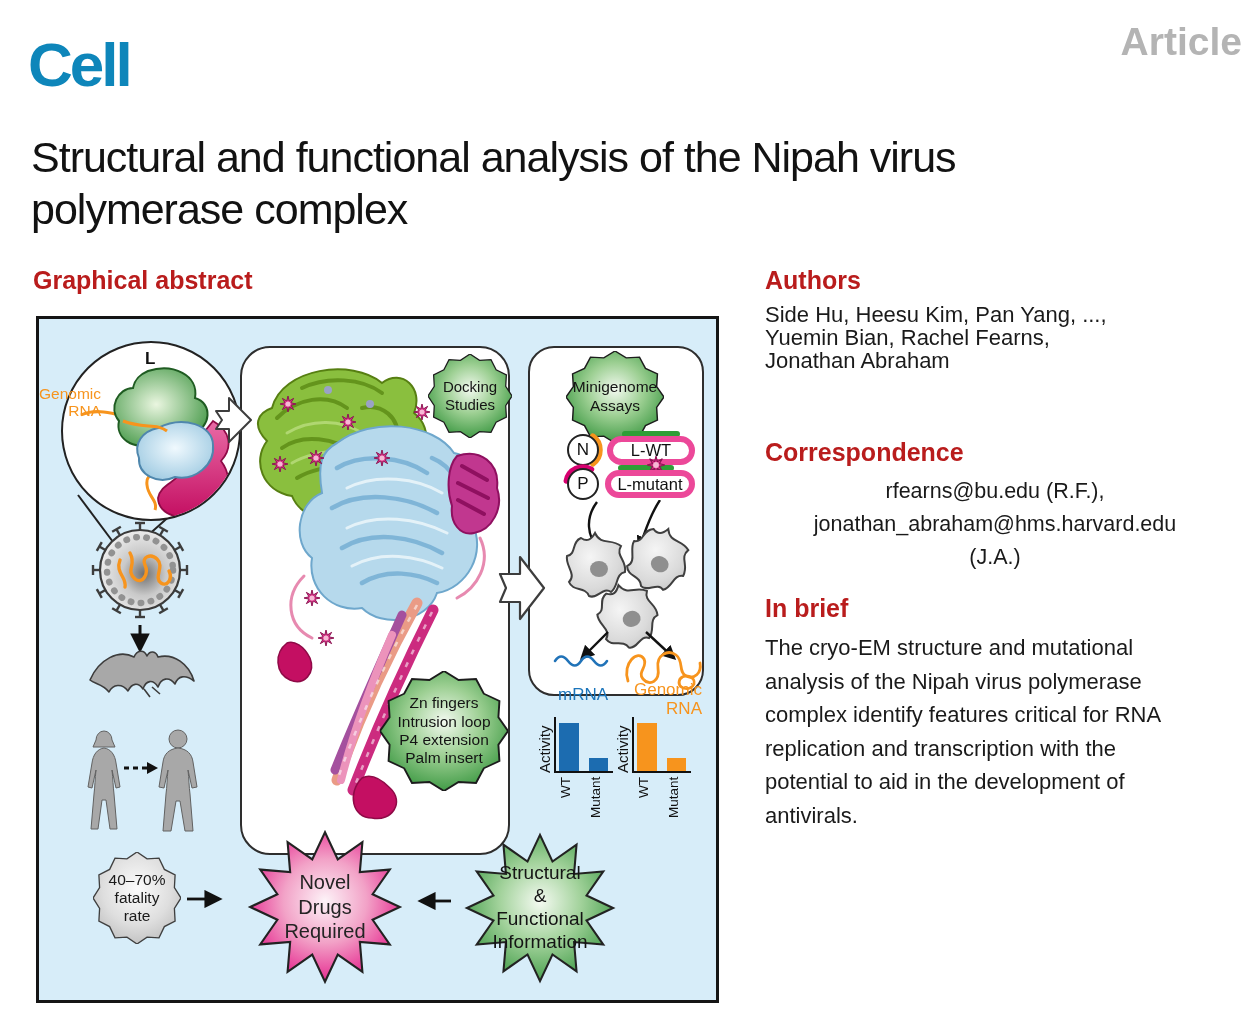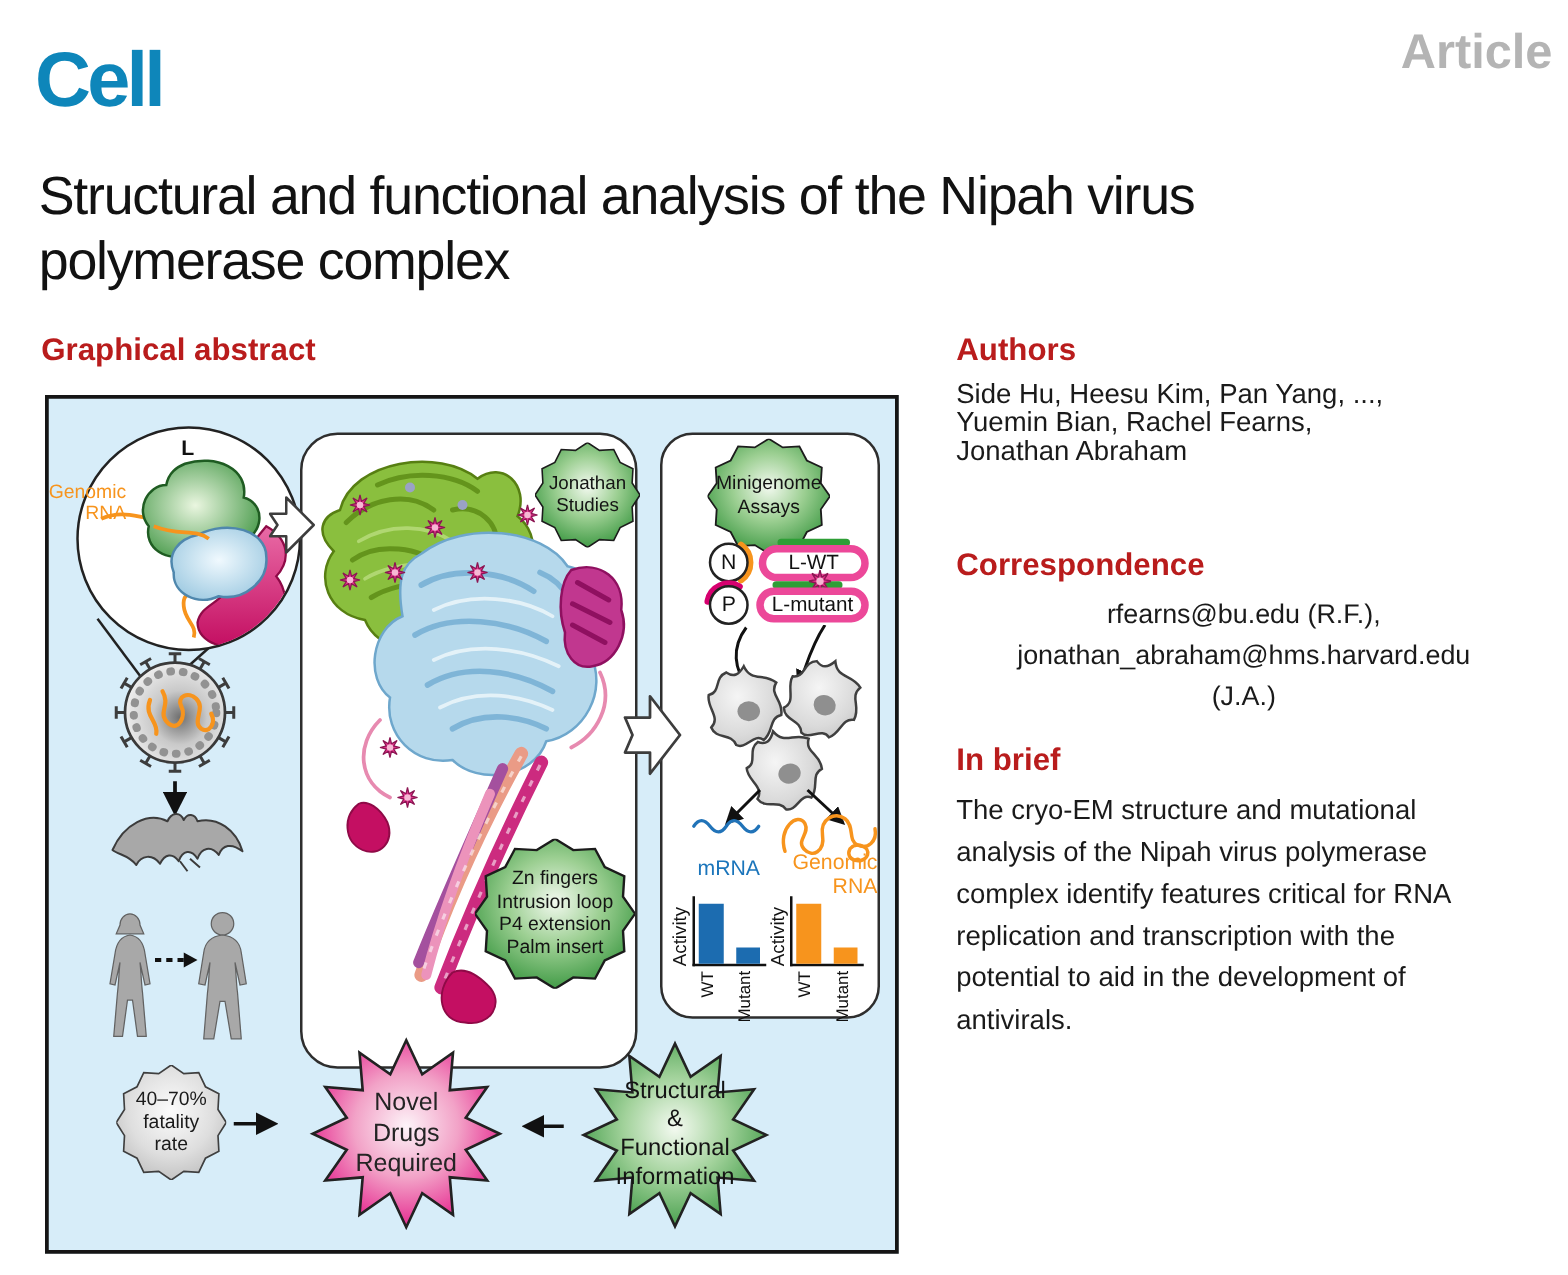--- a/index.html
+++ b/index.html
@@ -24,21 +24,21 @@
   .abstract-box .abs{z-index:2;}
   #bgLayer{left:0;top:0;z-index:1;}
   .magnifier{left:22px;top:22px;width:176px;height:176px;border-radius:50%;background:#fff;border:2.5px solid #222;overflow:hidden;z-index:3;}
   .l-label{left:106px;top:30px;font-size:17px;font-weight:bold;color:#111;z-index:3;}
   .grna-label{left:-2px;top:66px;width:64px;text-align:right;font-size:15.5px;line-height:1.12;color:#f7941d;white-space:pre-line;z-index:3;}
   .virus{left:46px;top:196px;width:110px;height:110px;}
   .bat{left:47px;top:327px;width:110px;height:66px;}
   .humans{left:39px;top:410px;width:134px;height:136px;}
   .panel{background:#fff;border:2.5px solid #2e2e2e;box-sizing:border-box;z-index:4;}
   .central-panel{left:201px;top:27px;width:270px;height:509px;border-radius:30px;}
-  .right-panel{left:489px;top:27px;width:176px;height:469px;border-radius:26px;}
+  .right-panel{left:489px;top:27px;width:176px;height:350px;border-radius:26px;}
   .panel .abs{z-index:2;}
   .seal,.burst{display:block;}
   .seal svg,.burst svg{position:absolute;left:0;top:0;width:100%;height:100%;}
   .seal-text,.burst-text{position:absolute;left:0;top:0;width:100%;height:100%;display:flex;align-items:center;justify-content:center;text-align:center;white-space:pre-line;color:#141414;}
   .badge-docking{left:186px;top:6px;width:84px;height:84px;}
   .badge-docking .seal-text{font-size:15px;line-height:1.2;}
   .badge-cryoem{left:14px;top:268px;width:86px;height:90px;}
   .badge-cryoem .seal-text{font-size:14.5px;line-height:1.2;}
   .badge-features{left:138px;top:323px;width:128px;height:120px;}
   .badge-features .seal-text{font-size:15.5px;line-height:1.18;}
@@ -276,21 +276,21 @@
           <use href="#dstar" x="172" y="56"></use>
           <use href="#dstar" x="62" y="242"></use>
           <use href="#dstar" x="76" y="282"></use>
         <circle cx="86" cy="42" r="4" fill="#9aa2c6"></circle>
         <circle cx="128" cy="56" r="4" fill="#9aa2c6"></circle>
       </svg>
       <div class="abs seal badge-docking">
         <svg viewBox="0 0 200 200" preserveAspectRatio="none">
             <polygon points="100,0 122.8,15 150,13.4 162.2,37.8 186.6,50 185,77.2 200,100 185,122.8 186.6,150 162.2,162.2 150,186.6 122.8,185 100,200 77.2,185 50,186.6 37.8,162.2 13.4,150 15,122.8 0,100 15,77.2 13.4,50 37.8,37.8 50,13.4 77.2,15" fill="url(#gSealGreen)" stroke="#1c1c1c" stroke-width="3"></polygon>
           </svg>
-        <div class="seal-text">Jonathan
+        <div class="seal-text">Docking
 Studies</div>
       </div>
       <div class="abs seal badge-features">
         <svg viewBox="0 0 200 200" preserveAspectRatio="none">
             <polygon points="100,0 122.8,15 150,13.4 162.2,37.8 186.6,50 185,77.2 200,100 185,122.8 186.6,150 162.2,162.2 150,186.6 122.8,185 100,200 77.2,185 50,186.6 37.8,162.2 13.4,150 15,122.8 0,100 15,77.2 13.4,50 37.8,37.8 50,13.4 77.2,15" fill="url(#gSealGreen)" stroke="#1c1c1c" stroke-width="3"></polygon>
           </svg>
         <div class="seal-text">Zn fingers
 Intrusion loop
 P4 extension
 Palm insert</div>

